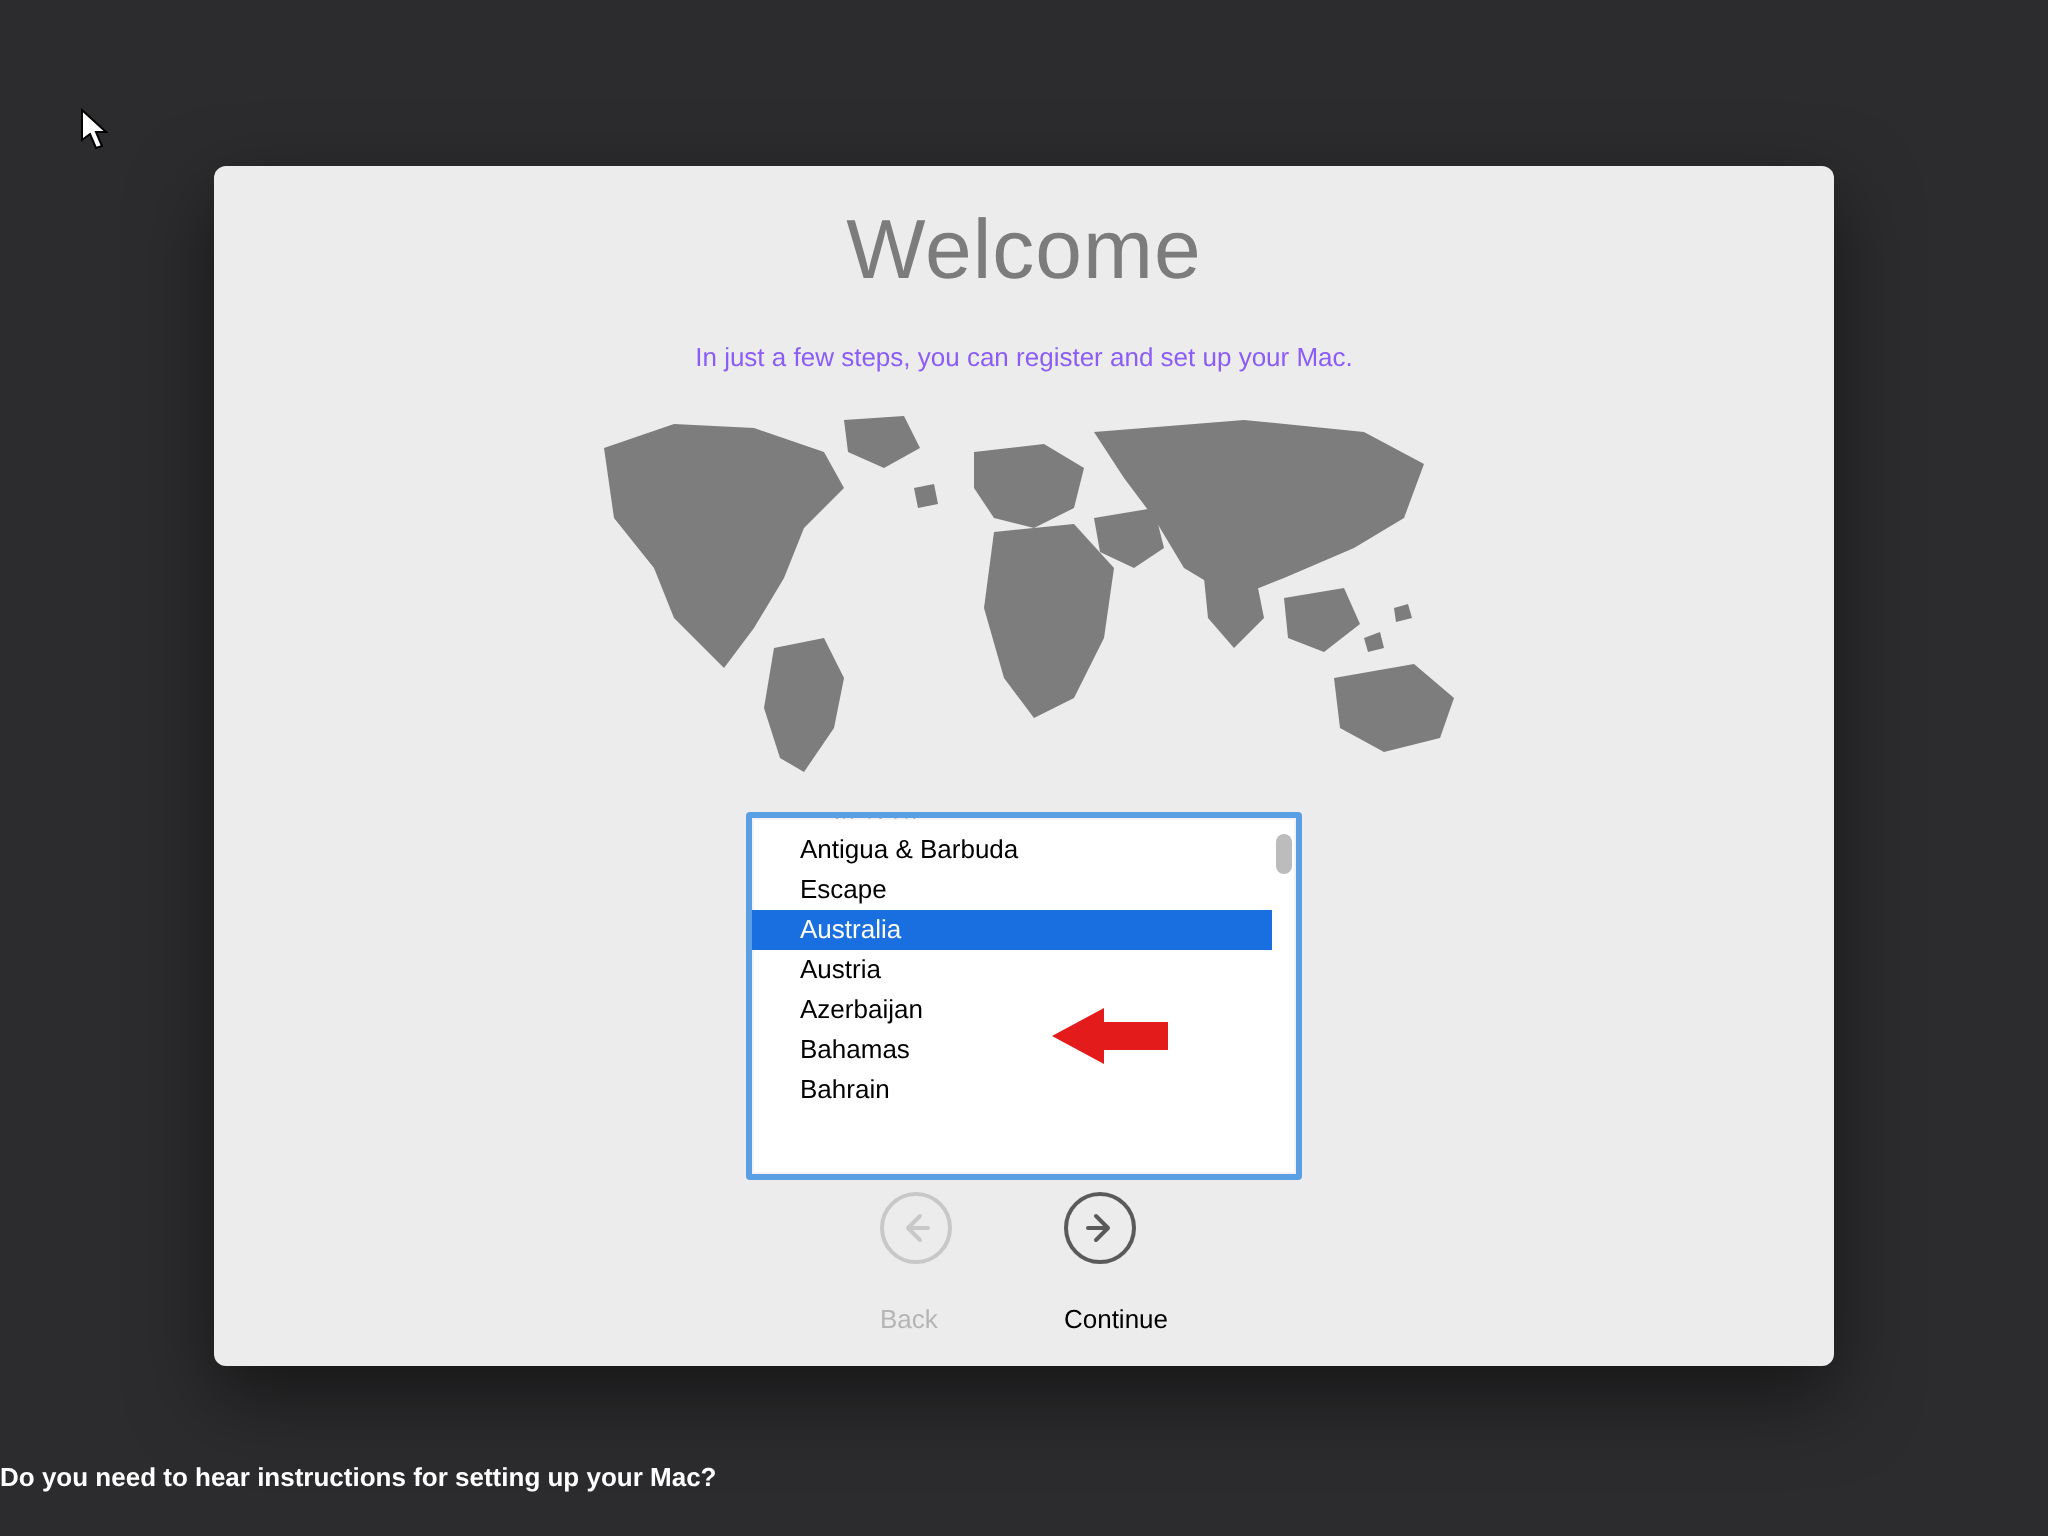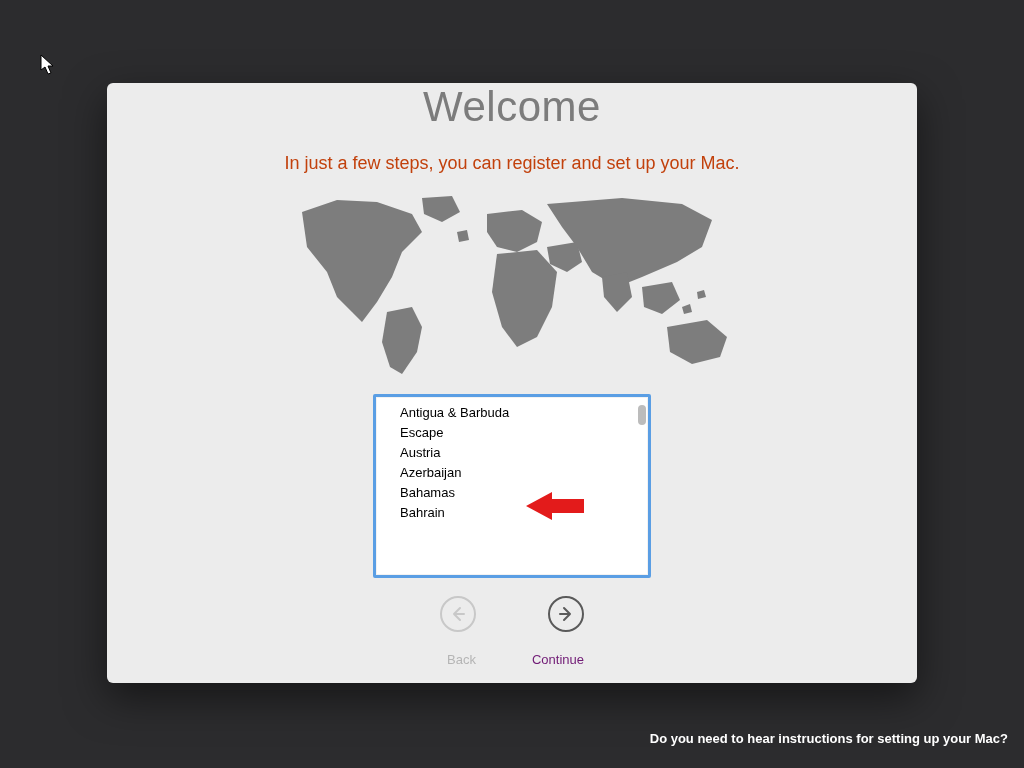--- a/index.html
+++ b/index.html
@@ -27,26 +27,27 @@
     background: #ececec;
     border-radius: 6px;
     box-shadow: 0 15px 40px rgba(0,0,0,0.5);
     text-align: center;
   }
 
   .title {
     font-size: 42px;
     font-weight: 300;
     color: #7c7c7c;
+    margin-top: 18px;
     letter-spacing: 0.5px;
   }
 
   .subtitle {
-    font-size: 18px;
-    color: #c2410c;
+    font-size: 13px;
+    color: #8b5cf6;
     margin-top: 22px;
   }
 
   .map {
     margin: 18px auto 0;
     width: 460px;
     height: 190px;
   }
   .map svg { width: 100%; height: 100%; }
   .map path { fill: #7d7d7d; }
@@ -119,44 +120,44 @@
     left: 0; right: 0;
     bottom: 16px;
     display: flex;
     justify-content: center;
     gap: 56px;
   }
 
   .navbtn {
     display: flex;
     flex-direction: column;
-    align-items: flex-end;
+    align-items: flex-start;
     gap: 20px;
     font-size: 13px;
     cursor: pointer;
   }
   .navbtn .circle {
     width: 32px;
     height: 32px;
     border: 2px solid;
     border-radius: 50%;
     display: flex;
     align-items: center;
     justify-content: center;
   }
   .navbtn.disabled { color: #b5b5b5; cursor: default; }
   .navbtn.disabled .circle { border-color: #c8c8c8; }
-  .navbtn.enabled { color: #701a75; }
+  .navbtn.enabled { color: #000000; }
   .navbtn.enabled .circle { border-color: #5a5a5a; }
 
   .footer {
     position: absolute;
-    left: 0; right: 16px;
+    left: 0; right: 4px;
     bottom: 20px;
-    text-align: right;
+    text-align: left;
     color: #fff;
     font-size: 13px;
     font-weight: 600;
     line-height: 18px;
   }
 
   .cursor {
     position: absolute;
     left: 40px;
     top: 54px;
@@ -203,20 +204,21 @@
         <path d="M175 40 L185 38 L187 48 L177 50 Z"></path>
       </svg>
     </div>
 
     <div class="listwrap">
       <div class="list">
         <div class="list-inner" id="list-inner">
             <div class="row">Antarctica</div>
             <div class="row">Antigua &amp; Barbuda</div>
             <div class="row">Escape</div>
+            <div class="row selected">Australia</div>
             <div class="row">Austria</div>
             <div class="row">Azerbaijan</div>
             <div class="row">Bahamas</div>
             <div class="row">Bahrain</div>
           </div>
       </div>
       <div class="scrollbar">
         <div class="thumb"></div>
       </div>
 

